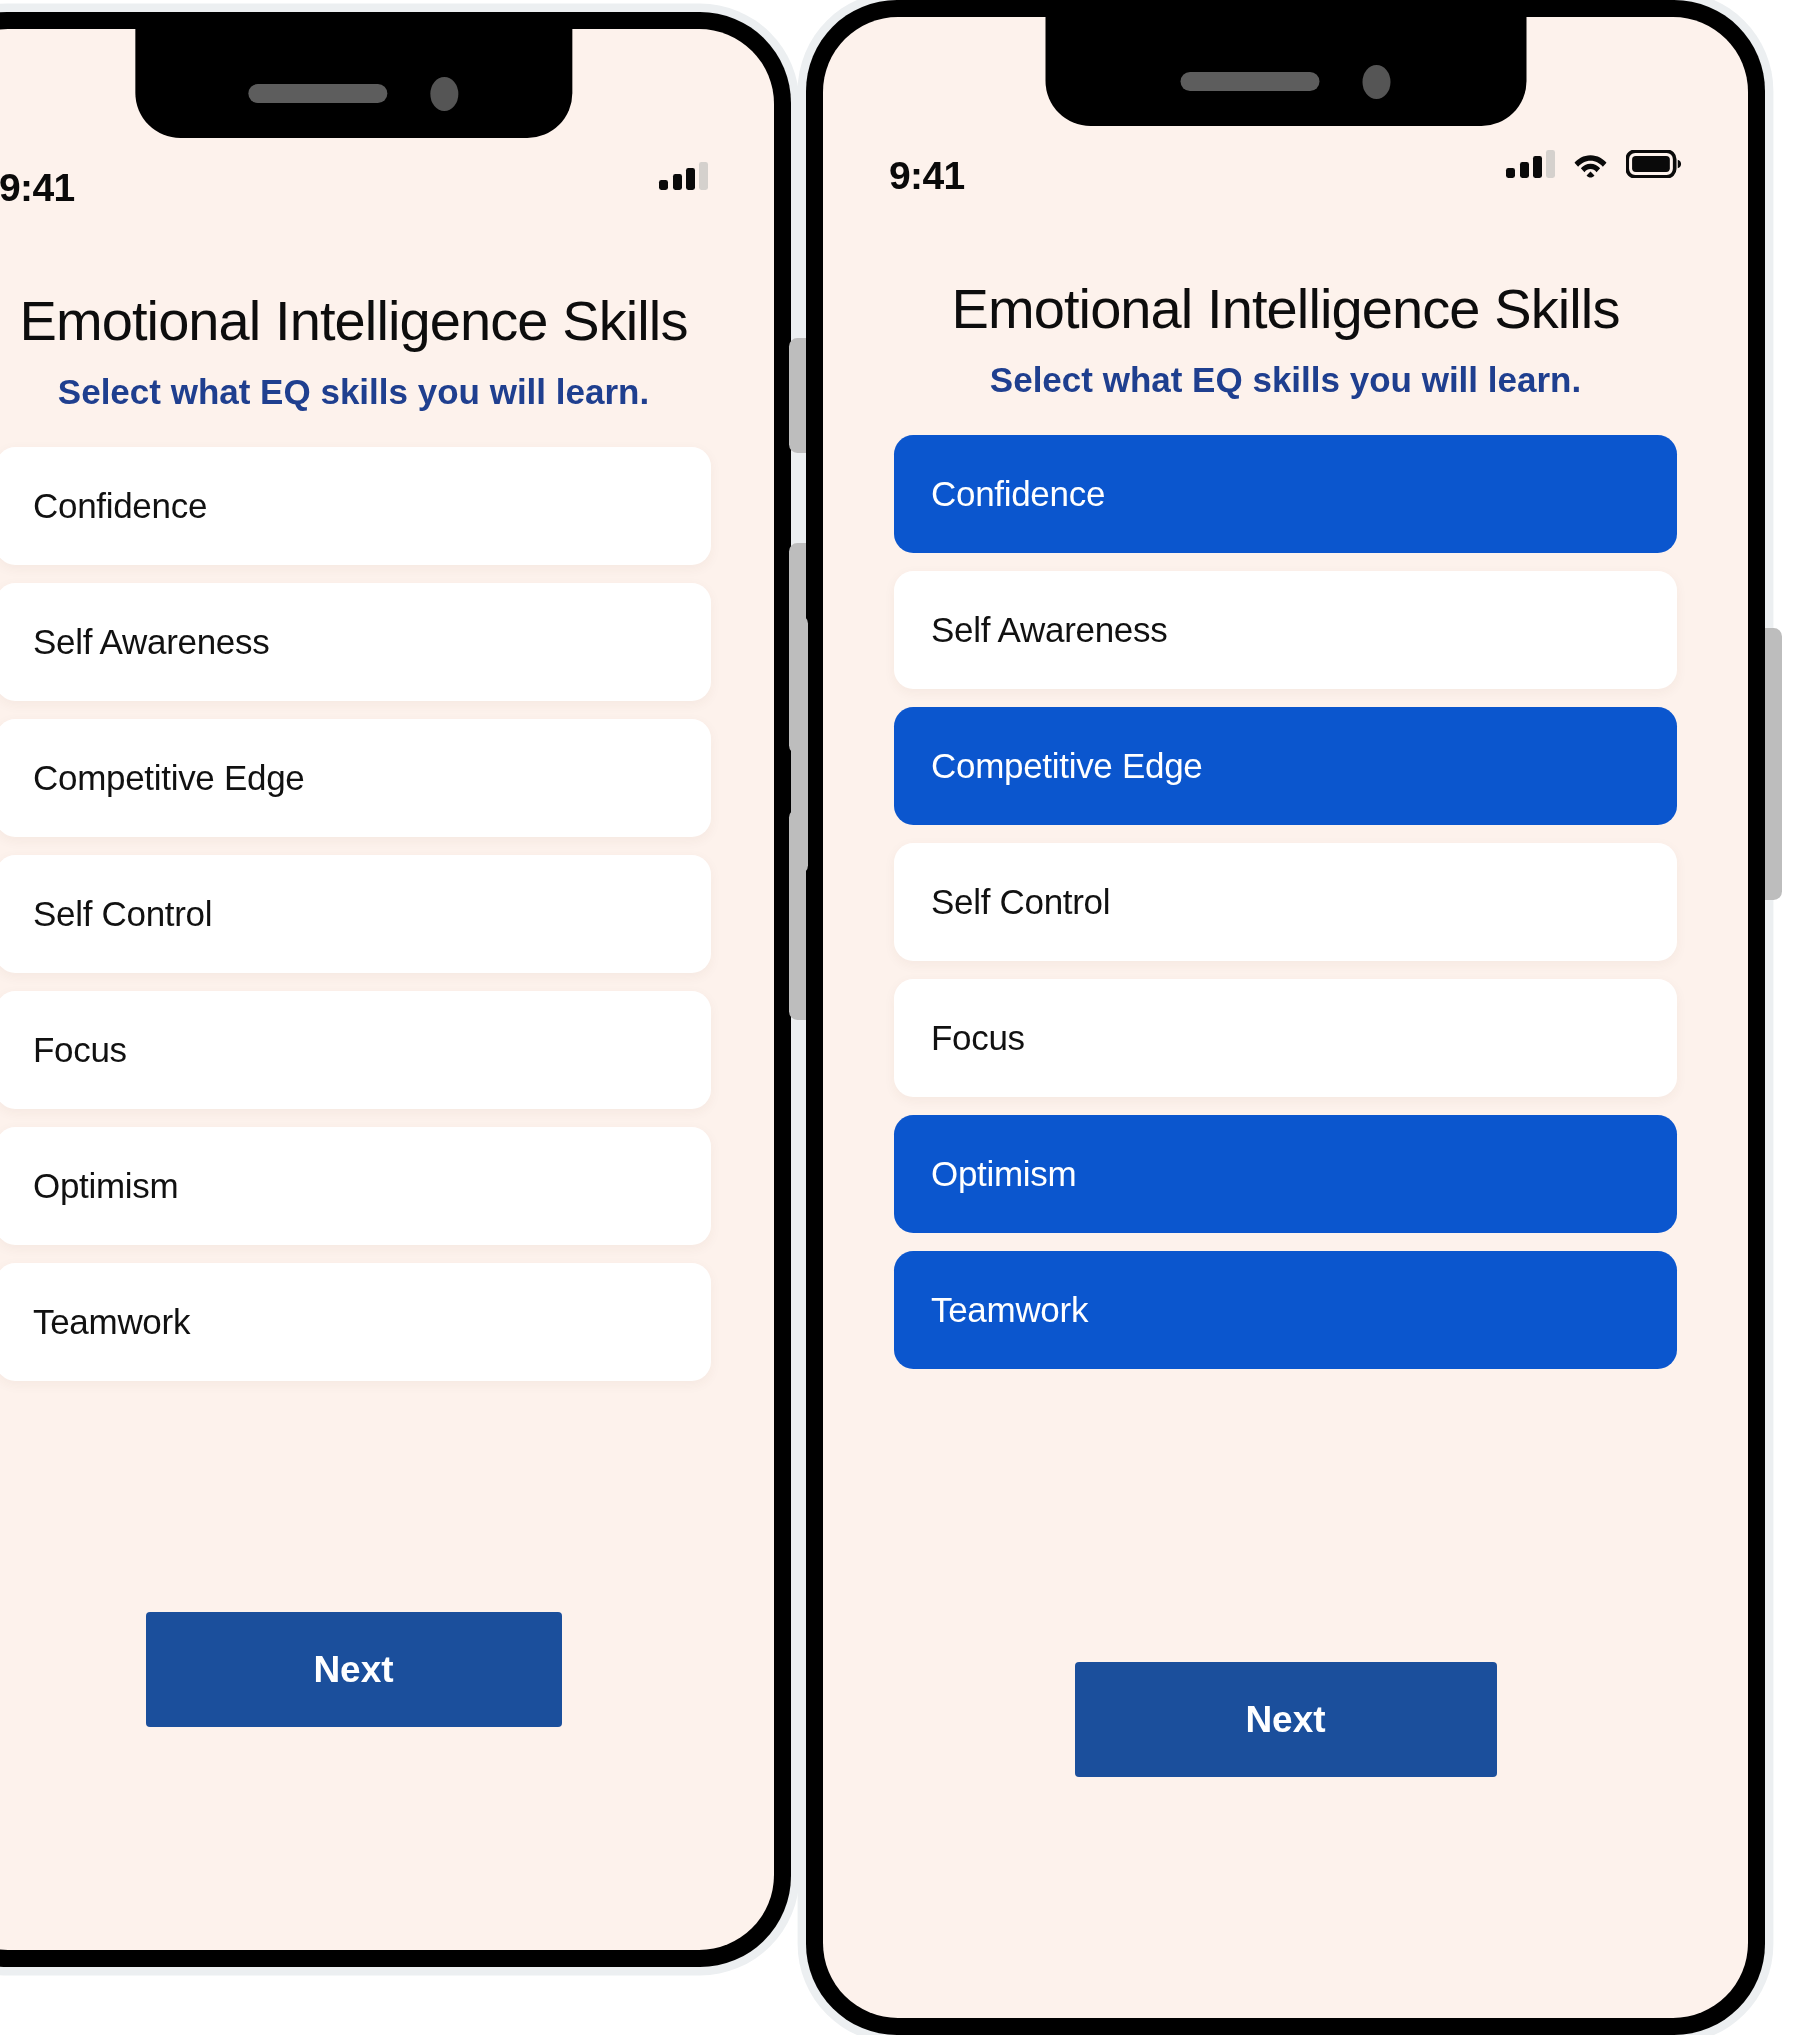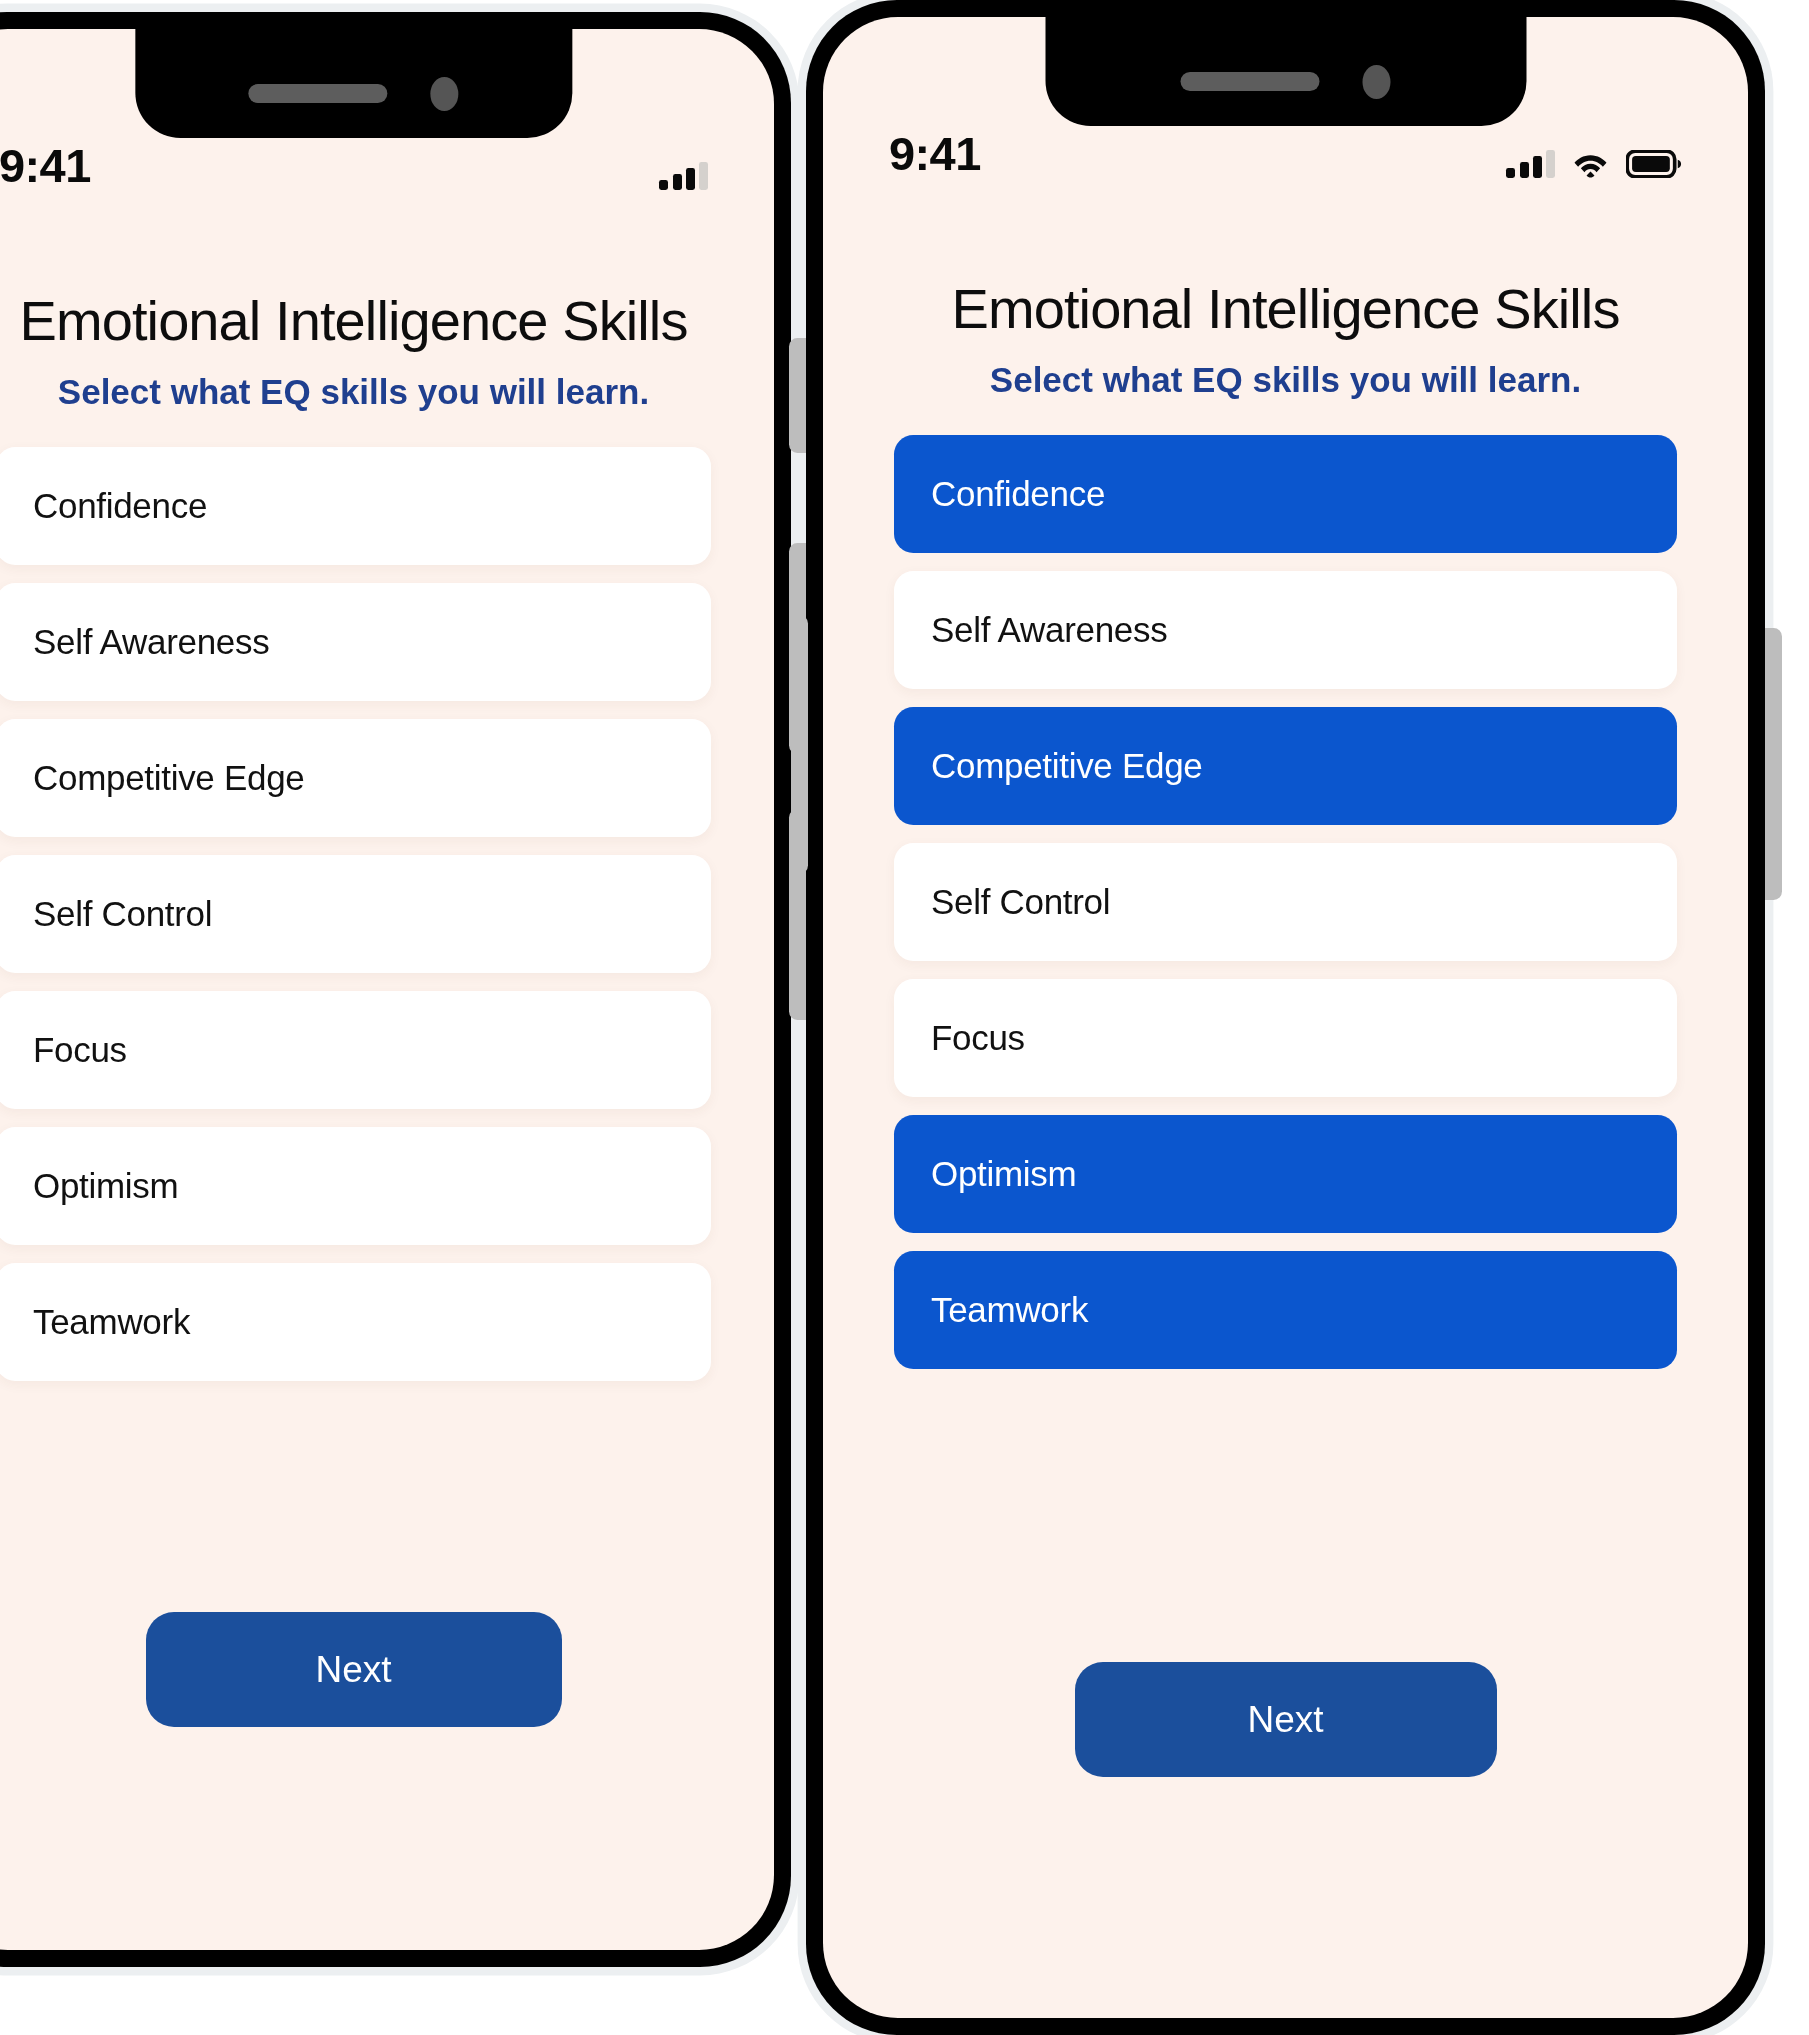--- a/index.html
+++ b/index.html
@@ -83,25 +83,24 @@
     position: absolute;
     top: 0; left: 0; right: 0;
     height: 181px;
     display: flex;
     align-items: flex-end;
     justify-content: space-between;
     padding: 0 66px 0 66px;
     z-index: 14;
   }
   .status-time {
-    font-size: 47px;
+    font-size: 39px;
     font-weight: bold;
     color: #0a0a0a;
     letter-spacing: -0.6px;
-    margin-bottom: 17px;
   }
   .status-icons {
     display: flex;
     align-items: flex-end;
     gap: 18px;
     margin-bottom: 20.5px;
   }
   .sig-bars { display: flex; align-items: flex-end; gap: 4.2px; }
   .sig-bars i { display: block; width: 9px; background: #0a0a0a; border-radius: 2.4px; }
   .sig-bars i:nth-child(1) { height: 9.7px; }
@@ -167,27 +166,27 @@
 
   .next-wrap {
     margin-top: auto;
     display: flex;
     justify-content: center;
     padding-bottom: 223px;
   }
   .next-btn {
     width: 416px;
     height: 115px;
-    border-radius: 28px;
+    border-radius: 4px;
     background: #1b4f9c;
     color: #ffffff;
     border: none;
     font-family: "Liberation Sans", sans-serif;
     font-size: 37px;
-    font-weight: normal;
+    font-weight: bold;
     display: flex;
     align-items: center;
     justify-content: center;
     cursor: pointer;
   }
 
   
   .phone-right .skill-list { padding: 0 71px; }
   .phone-right .next-wrap { padding-bottom: 241px; }
   .phone-right .next-btn { width: 422px; }

